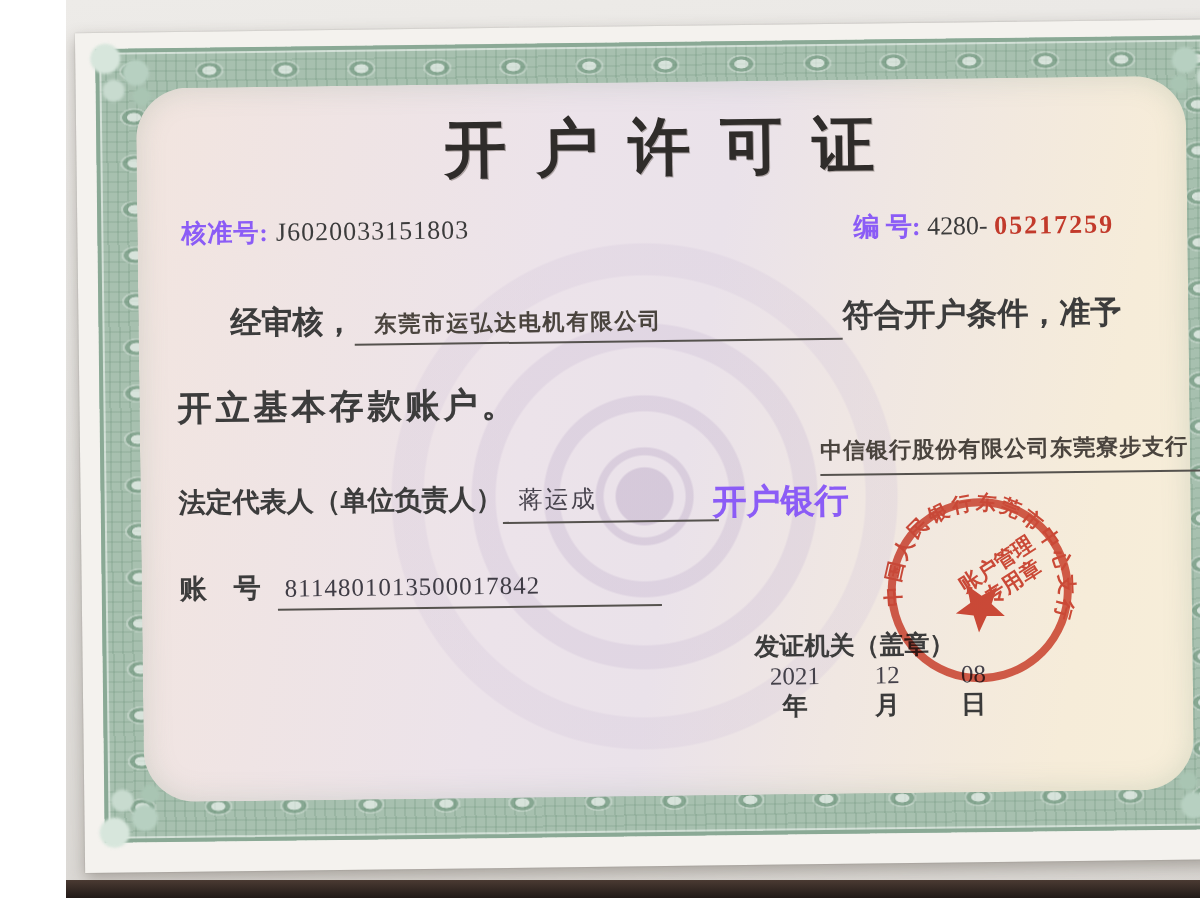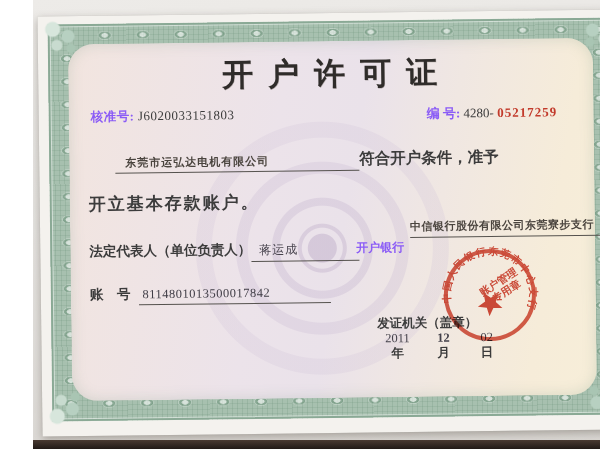--- a/index.html
+++ b/index.html
@@ -89,34 +89,34 @@
   .review-row { position:absolute; left:76px; top:136px; display:flex; align-items:baseline; font-size:15.5px; font-weight:600; }
   .review-row .company {
     display:inline-block; width:244px; font-size:11px; font-weight:600;
     color:#4a443e; padding:0 0 2px 10px; letter-spacing:1px;
   }
   .review-line2 { position:absolute; left:49px; top:177px; font-size:17px; font-weight:600; letter-spacing:2px; }
 
   .rep-row { position:absolute; left:49px; top:227px; font-size:13.5px; font-weight:600; display:flex; align-items:baseline; }
   .rep-row .name { display:inline-block; width:108px; font-size:12px; font-weight:500; color:#46424c; padding:0 0 2px 8px; letter-spacing:1px; }
 
-  .bank-label { position:absolute; left:316px; top:227px; font-size:12px; font-weight:600; }
+  .bank-label { position:absolute; left:316px; top:227px; font-size:17px; font-weight:600; }
   .bank-value {
     position:absolute; left:370px; top:206px; width:203px;
     font-size:11px; line-height:1.55; color:#4a443e; letter-spacing:0.5px;
     border-bottom:1px solid #55524e; padding-bottom:2px; font-weight:600;
   }
 
   .acct-row { position:absolute; left:49px; top:270px; font-size:13.5px; font-weight:600; display:flex; align-items:baseline; }
   .acct-row .num { display:inline-block; width:192px; font-size:12.5px; font-weight:500; color:#3f3c45; padding:0 0 2px 4px; letter-spacing:0.5px; margin-left:8px; }
 
   .issuer { position:absolute; left:336px; top:303px; font-size:12.5px; font-weight:600; }
   .date-row { position:absolute; left:333px; top:319px; font-size:12.5px; color:#44414a; }
   .date-row span { display:inline-block; text-align:center; }
-  .dcol1 { width:46px; } .dcol2 { width:40px;font-weight:bold; } .dcol3 { width:40px; }
+  .dcol1 { width:46px; } .dcol2 { width:40px; } .dcol3 { width:40px; }
   .unit-row { position:absolute; left:333px; top:333px; font-size:12.5px; font-weight:600; color:#3a3a3a; }
   .unit-row span { display:inline-block; text-align:center; }
 
   
   .stamp {
     position:absolute; left:399px; top:234px; width:100px; height:100px;
     opacity:0.92; mix-blend-mode:multiply; transform:rotate(6deg);
   }
   .stamp svg { width:100%; height:100%; }
 </style>
@@ -143,20 +143,21 @@
         <span class="val">J6020033151803</span>
       </div>
 
       <div class="serial">
         <span class="field-label">编 号: </span>
         <span>4280-</span>
         <span class="red">05217259</span>
       </div>
 
       <div class="review-row">
+        <span>经审核，</span>
         <span class="company uline">东莞市运弘达电机有限公司</span>
         <span>符合开户条件，准予</span>
       </div>
       <div class="review-line2">开立基本存款账户。</div>
 
       <div class="rep-row">
         <span>法定代表人（单位负责人）</span>
         <span class="name uline">蒋运成</span>
       </div>
 
@@ -164,23 +165,23 @@
       <div class="bank-value">中信银行股份有限公司东莞寮步支行</div>
 
       <div class="acct-row">
         <span>账　号</span>
         <span class="num uline">8114801013500017842</span>
       </div>
 
       <div class="issuer">发证机关（盖章）</div>
 
       <div class="date-row">
-        <span class="dcol1">2011</span>
+        <span class="dcol1">2021</span>
         <span class="dcol2">12</span>
-        <span class="dcol3">02</span>
+        <span class="dcol3">08</span>
       </div>
       <div class="unit-row">
         <span class="dcol1">年</span>
         <span class="dcol2">月</span>
         <span class="dcol3">日</span>
       </div>
 
       <div class="stamp">
         <svg viewBox="0 0 100 100" xmlns="http://www.w3.org/2000/svg">
           <defs>

